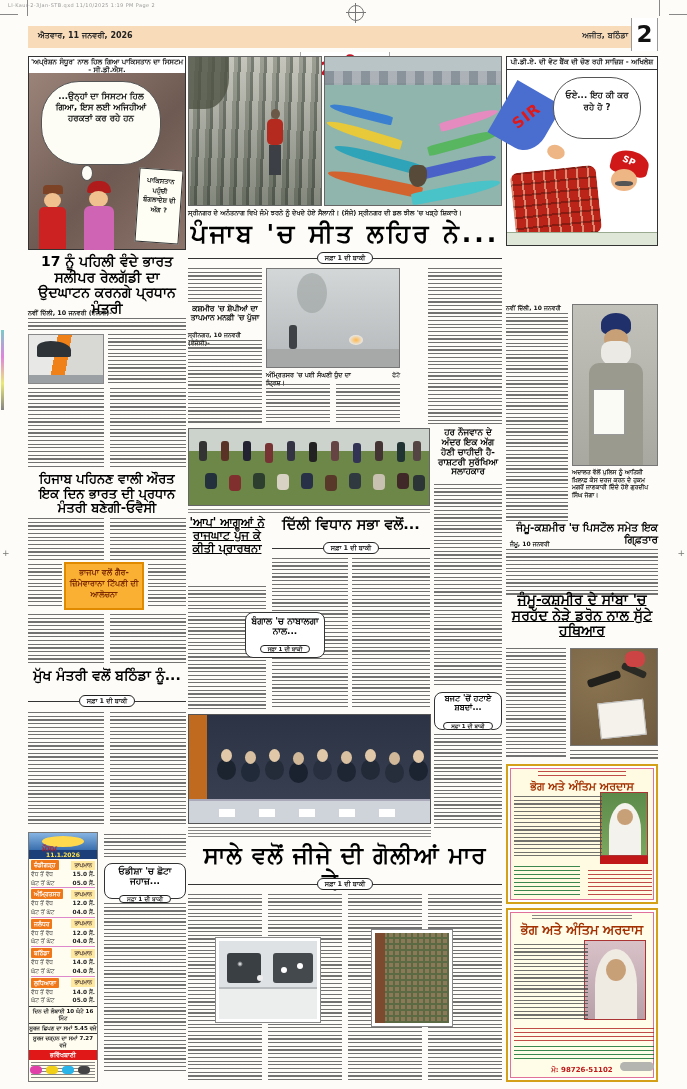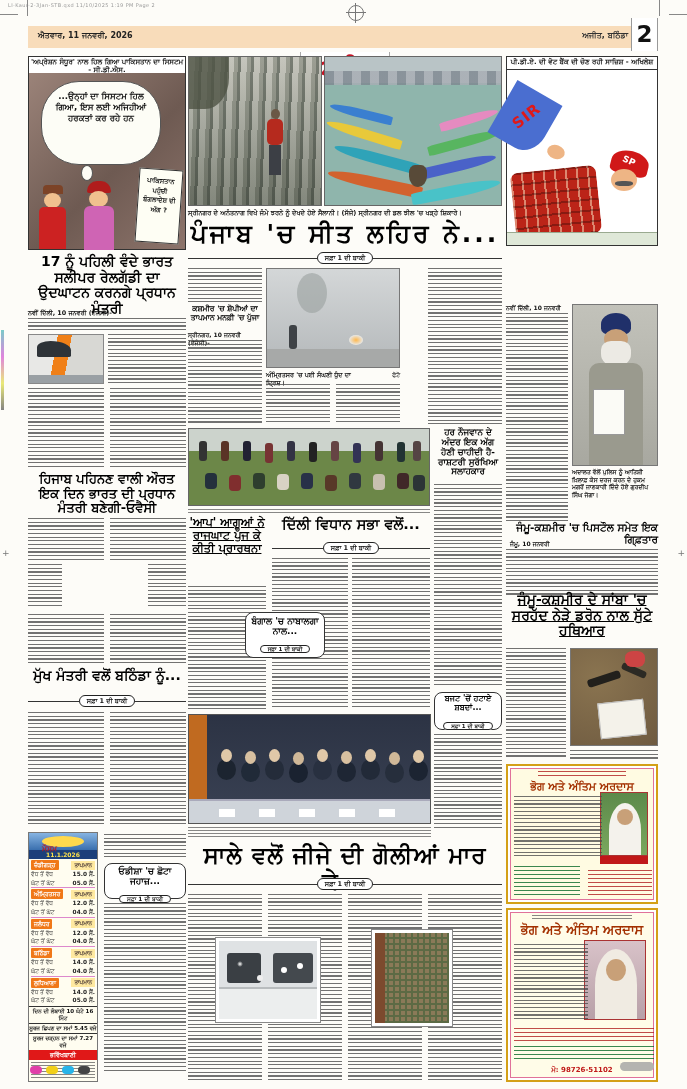--- a/index.html
+++ b/index.html
@@ -87,20 +87,22 @@
     <div class="abs" style="left:0;bottom:0;width:100%;height:8px;background:#9aa0a4;"></div>
   </div>
   <div class="abs gk" style="left:108px;top:334px;width:78px;height:50px;"></div>
   <div class="abs gk" style="left:28px;top:388px;width:76px;height:80px;"></div>
   <div class="abs gk" style="left:110px;top:388px;width:76px;height:80px;"></div>
 
   <div class="abs hl" style="left:28px;top:472px;width:158px;height:42px;font-size:13px;text-align:center;">ਹਿਜਾਬ ਪਹਿਨਣ ਵਾਲੀ ਔਰਤ ਇਕ ਦਿਨ ਭਾਰਤ ਦੀ ਪ੍ਰਧਾਨ ਮੰਤਰੀ ਬਣੇਗੀ-ਓਵੈਸੀ</div>
   <div class="abs gk" style="left:28px;top:518px;width:76px;height:42px;"></div>
   <div class="abs gk" style="left:110px;top:518px;width:76px;height:42px;"></div>
   <div class="abs gk" style="left:28px;top:564px;width:34px;height:44px;"></div>
+  <div class="abs bx" style="left:64px;top:562px;width:80px;height:48px;background:#f9b033;border:2px solid #e08a00;
+              font-size:8px;font-weight:bold;color:#7c2800;text-align:center;padding:4px 3px;line-height:1.35;">ਭਾਜਪਾ ਵਲੋਂ ਗੈਰ-ਜ਼ਿੰਮੇਵਾਰਾਨਾ ਟਿੱਪਣੀ ਦੀ ਆਲੋਚਨਾ</div>
   <div class="abs gk" style="left:148px;top:564px;width:38px;height:44px;"></div>
   <div class="abs gk" style="left:28px;top:614px;width:76px;height:50px;"></div>
   <div class="abs gk" style="left:110px;top:614px;width:76px;height:50px;"></div>
 
   <div class="abs hl" style="left:28px;top:668px;width:158px;height:24px;font-size:14px;">ਮੁੱਖ ਮੰਤਰੀ ਵਲੋਂ ਬਠਿੰਡਾ ਨੂੰ...</div>
   <div class="abs capsule-row" style="left:28px;top:695px;width:158px;height:12px;">
     <div class="rule"></div>
       <span class="capsule">ਸਫ਼ਾ 1 ਦੀ ਬਾਕੀ</span>
       <div class="rule"></div>
   </div>
@@ -297,20 +299,22 @@
               background:repeating-linear-gradient(0deg,#5c6a44 0 2px,transparent 2px 6px),repeating-linear-gradient(90deg,#5c6a44 0 2px,transparent 2px 6px),#8a7a58;">
     <div class="abs" style="left:0;top:0;width:10px;height:100%;background:#7c4a2e;"></div>
   </div>
 
   <div class="abs bx cartoon" style="left:506px;top:56px;width:152px;height:190px;">
     <div class="strip">ਪੀ.ਡੀ.ਏ. ਦੀ ਵੋਟ ਬੈਂਕ ਦੀ ਚੋਣ ਰਹੀ ਸਾਜ਼ਿਸ਼ - ਅਖਿਲੇਸ਼</div>
     <div class="abs" style="left:0;top:16px;right:0;bottom:0;background:#fff;">
       <div class="abs" style="left:-8px;top:16px;width:52px;height:60px;background:#4a6ed0;transform:rotate(30deg);border-radius:0 0 40% 0;"></div>
       <div class="abs" style="left:4px;top:34px;font-size:15px;font-weight:bold;color:#e01818;transform:rotate(-38deg);letter-spacing:1px;">SIR</div>
       <div class="abs" style="left:40px;top:72px;width:18px;height:14px;background:#eeb585;border-radius:50%;transform:rotate(20deg);"></div>
+      <div class="abs bx" style="left:46px;top:4px;width:88px;height:62px;background:#fff;border:1px solid #555;border-radius:30px;
+                  font-size:8.6px;font-weight:bold;text-align:center;padding:12px 8px;line-height:1.35;">ਓਏ... ਇਹ ਕੀ ਕਰ ਰਹੇ ਹੋ ?</div>
       <div class="abs" style="left:104px;top:78px;width:38px;height:24px;background:#d01818;border-radius:50% 50% 20% 20%;transform:rotate(14deg);">
         <span style="position:absolute;left:11px;top:5px;font-size:9px;font-weight:bold;color:#fff;transform:rotate(10deg);">SP</span>
       </div>
       <div class="abs" style="left:104px;top:96px;width:26px;height:22px;background:#eeb585;border-radius:50%;"></div>
       <div class="abs" style="left:108px;top:108px;width:18px;height:5px;background:#555;border-radius:40%;"></div>
       <div class="abs" style="left:6px;top:96px;width:86px;height:68px;transform:rotate(-6deg);border-radius:8px;
                   background:repeating-linear-gradient(0deg,rgba(0,0,0,.28) 0 2px,transparent 2px 11px),repeating-linear-gradient(90deg,rgba(255,235,200,.5) 0 2px,transparent 2px 11px),#bb2418;"></div>
       <div class="abs" style="left:0;bottom:0;width:100%;height:12px;background:#dfe8d8;border-top:1px solid #9aaa90;"></div>
     </div>
   </div>

